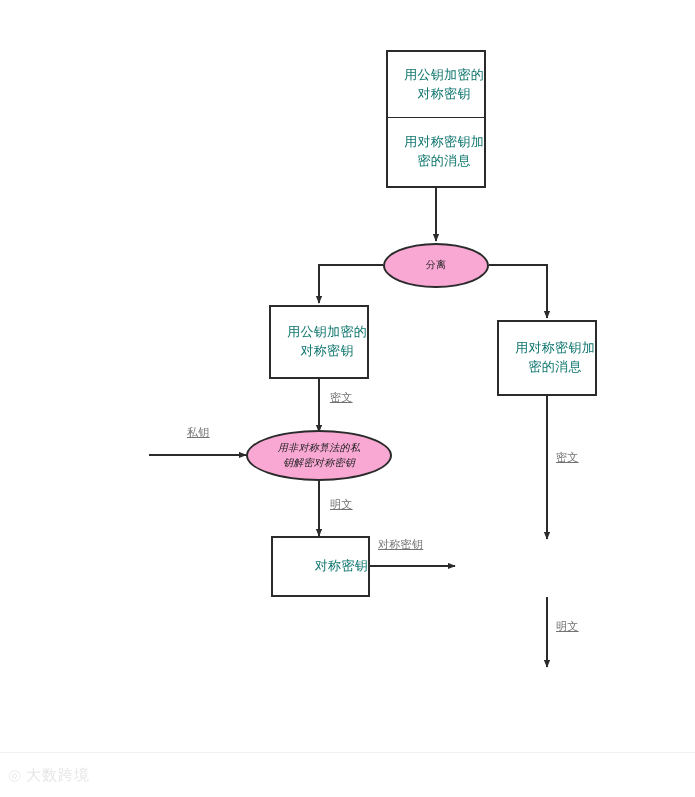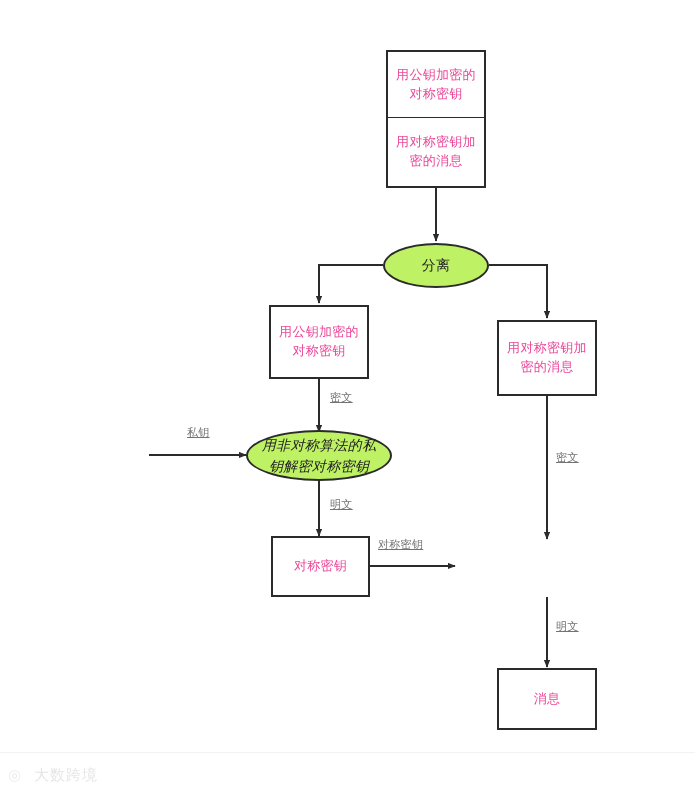--- a/index.html
+++ b/index.html
@@ -24,65 +24,65 @@
     width: 695px;
     height: 797px;
   }
   .node-box {
     position: absolute;
     border: 2px solid #2b2b2b;
     background: #ffffff;
     box-sizing: border-box;
     display: flex;
     align-items: center;
-    justify-content: center;
+    justify-content: flex-end;
     text-align: center;
     font-size: 13px;
-    color: #ec4899;
+    color: #0f766e;
     line-height: 1.45;
     letter-spacing: 0.3px;
   }
   .node-box.split-top {
     border-bottom: 1px solid #2b2b2b;
   }
   .node-box.split-bottom {
     border-top: 0;
   }
   .node-ellipse {
     position: absolute;
     border: 2px solid #2b2b2b;
-    background: #bef264;
+    background: #f9a8d4;
     box-sizing: border-box;
     border-radius: 50%;
     display: flex;
     align-items: center;
     justify-content: center;
     text-align: center;
-    font-size: 14px;
+    font-size: 10px;
     color: #222222;
     line-height: 1.45;
     letter-spacing: 0.3px;
   }
   .edge-label {
     position: absolute;
     font-size: 11px;
     color: #737373;
     white-space: nowrap;
     letter-spacing: 0.3px;
     text-decoration: underline;
   }
   .watermark {
     position: absolute;
     left: 8px;
     top: 766px;
     font-size: 15px;
     color: #e6e6e6;
     letter-spacing: 1px;
     display: flex;
-    gap: 12px;
+    gap: 4px;
     user-select: none;
   }
   .watermark-mark {
     font-size: 15px;
     color: #ececec;
   }
   .divider-line {
     position: absolute;
     left: 0;
     top: 752px;
@@ -159,23 +159,20 @@
       <span>用非对称算法的私</span><br>
       <span>钥解密对称密钥</span>
     </span>
   </div>
 
   <div class="node-box" style="left:271px; top:536px; width:99px; height:61px;">
     <span>对称密钥</span>
   </div>
 
 
-  <div class="node-box" style="left:497px; top:668px; width:100px; height:62px;">
-    <span>消息</span>
-  </div>
 
   <div class="edge-label" style="left:187px; top:425px;">私钥</div>
 
   <div class="edge-label" style="left:330px; top:390px;">密文</div>
 
   <div class="edge-label" style="left:330px; top:497px;">明文</div>
 
   <div class="edge-label" style="left:378px; top:537px;">对称密钥</div>
 
   <div class="edge-label" style="left:556px; top:450px;">密文</div>

